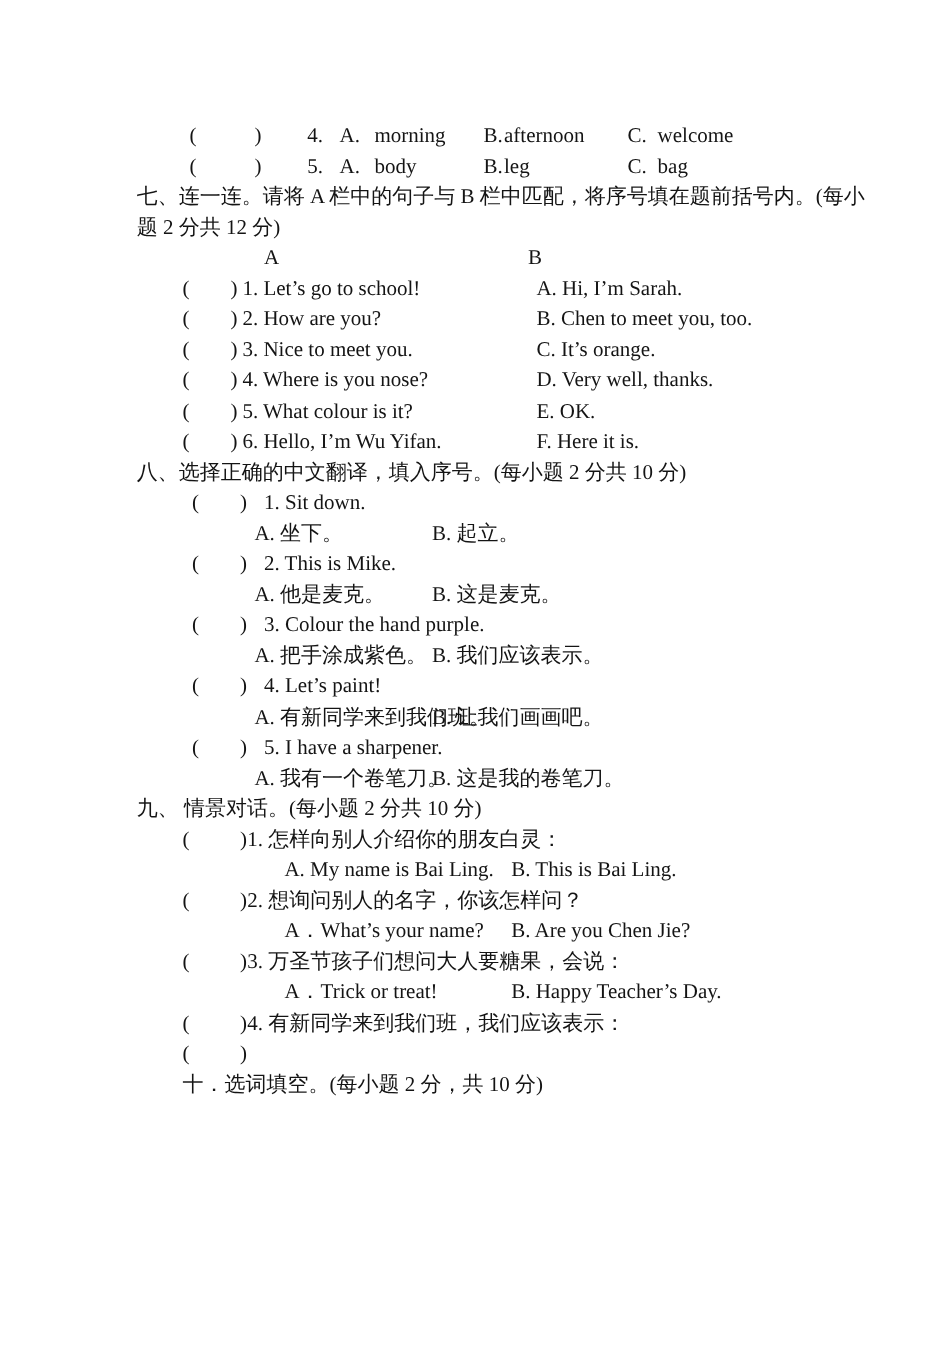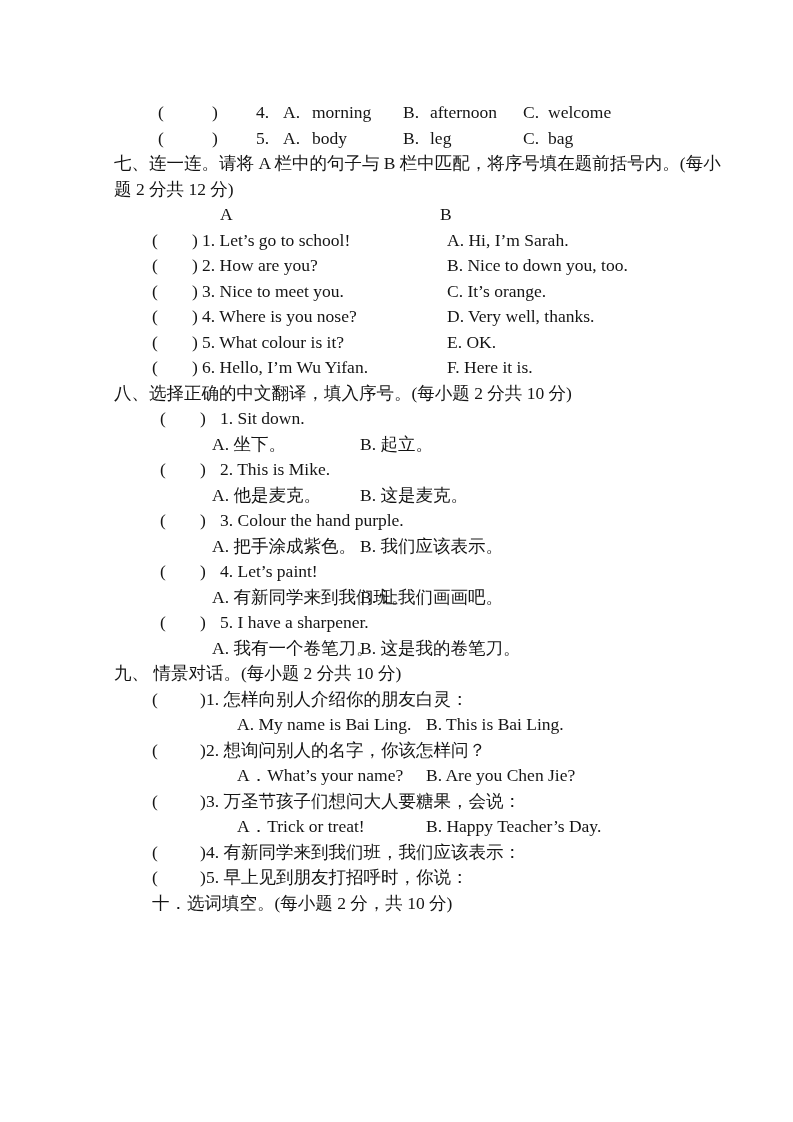--- a/index.html
+++ b/index.html
@@ -31,21 +31,21 @@
   .x207{left:220px}  
   .x212{left:212px}  
   .x220{left:220px}  
   .x223{left:237px}  
   .x256{left:256px}  
   .x283{left:283px}  
   .x312{left:312px}  
   .x360{left:360px}  
   .x402{left:426px}  
   .x403{left:403px}  
-  .x427{left:430px}  
+  .x427{left:420px}  
   .x440{left:440px}  
   .x447{left:447px}  
   .x523{left:523px}  
   .x548{left:548px}  
 </style>
 </head>
 <body>
 
 <div class="page">
 
@@ -87,21 +87,21 @@
   <div class="line">
     <span class="x152">(</span>
     <span class="x192">)</span>
     <span class="x202">1. Let’s go to school!</span>
     <span class="x447">A. Hi, I’m Sarah.</span>
   </div>
   <div class="line">
     <span class="x152">(</span>
     <span class="x192">)</span>
     <span class="x202">2. How are you?</span>
-    <span class="x447">B. Nice to down you, too.</span>
+    <span class="x447">B. Chen to meet you, too.</span>
   </div>
   <div class="line">
     <span class="x152">(</span>
     <span class="x192">)</span>
     <span class="x202">3. Nice to meet you.</span>
     <span class="x447">C. It’s orange.</span>
   </div>
   <div class="line">
     <span class="x152">(</span>
     <span class="x192">)</span>
@@ -203,20 +203,19 @@
     <span class="x402">B. Happy Teacher’s Day.</span>
   </div>
   <div class="line">
     <span class="x152">(</span>
     <span class="x200">)</span>
     <span class="x206">4. 有新同学来到我们班，我们应该表示：</span>
   </div>
   <div class="line">
     <span class="x152">(</span>
     <span class="x200">)</span>
-    <span class="x206">5. 早上见到朋友打招呼时，你说：</span>
   </div>
 
   <div class="line">
     <span class="x152">十．选词填空。(每小题 2 分，共 10 分)</span>
   </div>
 
 </div>
 
 </body></html>

